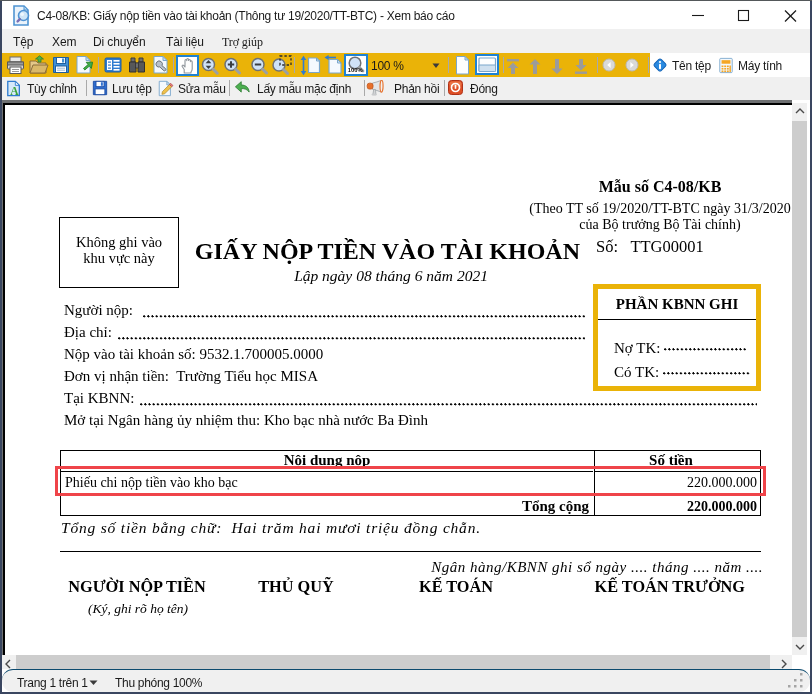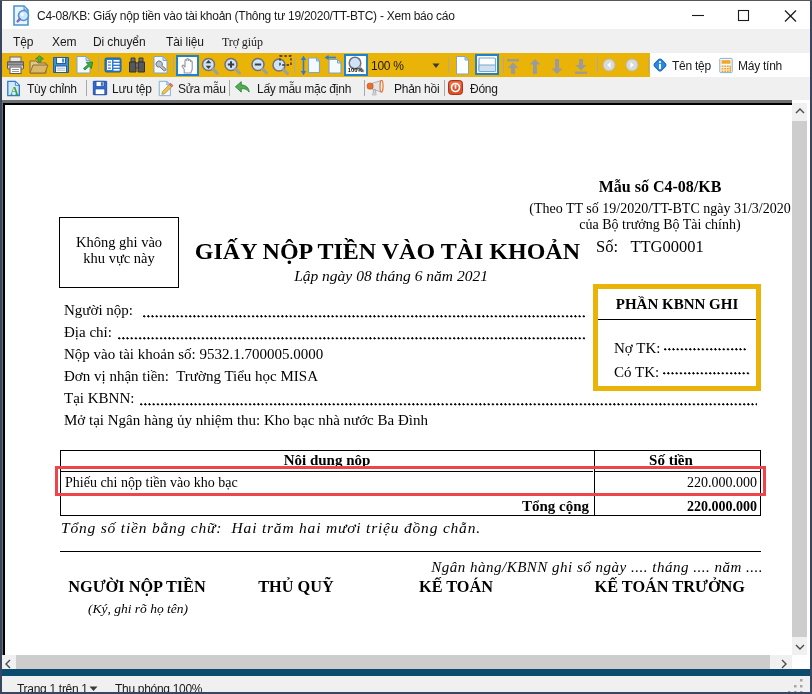--- a/index.html
+++ b/index.html
@@ -24,21 +24,21 @@
   #page{position:absolute;left:3px;top:3px;width:795px;height:560px;background:#fff;border:2px solid #000;
         font-family:"Liberation Serif",serif;color:#000;}
   #page .p{position:absolute;white-space:nowrap;}
   .dots{flex:1;height:3px;align-self:flex-end;margin-bottom:6px;background-image:radial-gradient(circle at 1.1px 1.4px, #000 0.95px, rgba(0,0,0,0) 1.25px);background-size:4.2px 3px;background-repeat:repeat-x;}
   
   #vscroll{position:absolute;left:792px;top:103px;width:15px;height:552px;background:#f0f0f0;}
   #vthumb{position:absolute;left:0px;top:18px;width:15px;height:516px;background:#cdcdcd;}
   #hscroll{position:absolute;left:0px;top:655px;width:792px;height:14px;background:#f0f0f0;}
   #hthumb{position:absolute;left:16px;top:0px;width:754px;height:14px;background:#cdcdcd;}
   
-  #statusbar{position:absolute;left:2px;top:669px;width:808px;height:23px;background:#f0f0f0;border-top:7px solid #0c4a6e;box-sizing:border-box;}
+  #statusbar{position:absolute;left:2px;top:669px;width:808px;height:23px;background:#f0f0f0;border-top:1px solid #0c4a6e;box-sizing:border-box;border-radius:11px;}
   #statusbar .st{position:absolute;top:6px;font-size:12px;letter-spacing:-0.3px;color:#1a1a1a;}
 </style>
 </head>
 <body>
 <div id="win">
   <div id="titlebar">
     <svg class="ticon" style="left:8px;top:3px" width="23" height="23" viewBox="0 0 23 23">
       <path d="M4 2 L14 2 L18 6 L18 21 L4 21 Z" fill="#eaf3fb" stroke="#4f94d2" stroke-width="1.6"></path>
       <path d="M14 2 L14 6 L18 6 Z" fill="#b8d6ee" stroke="#4f94d2" stroke-width="1"></path>
       <circle cx="13.5" cy="11.5" r="5" fill="#cfe6f7" stroke="#5094d4" stroke-width="1.6"></circle>

